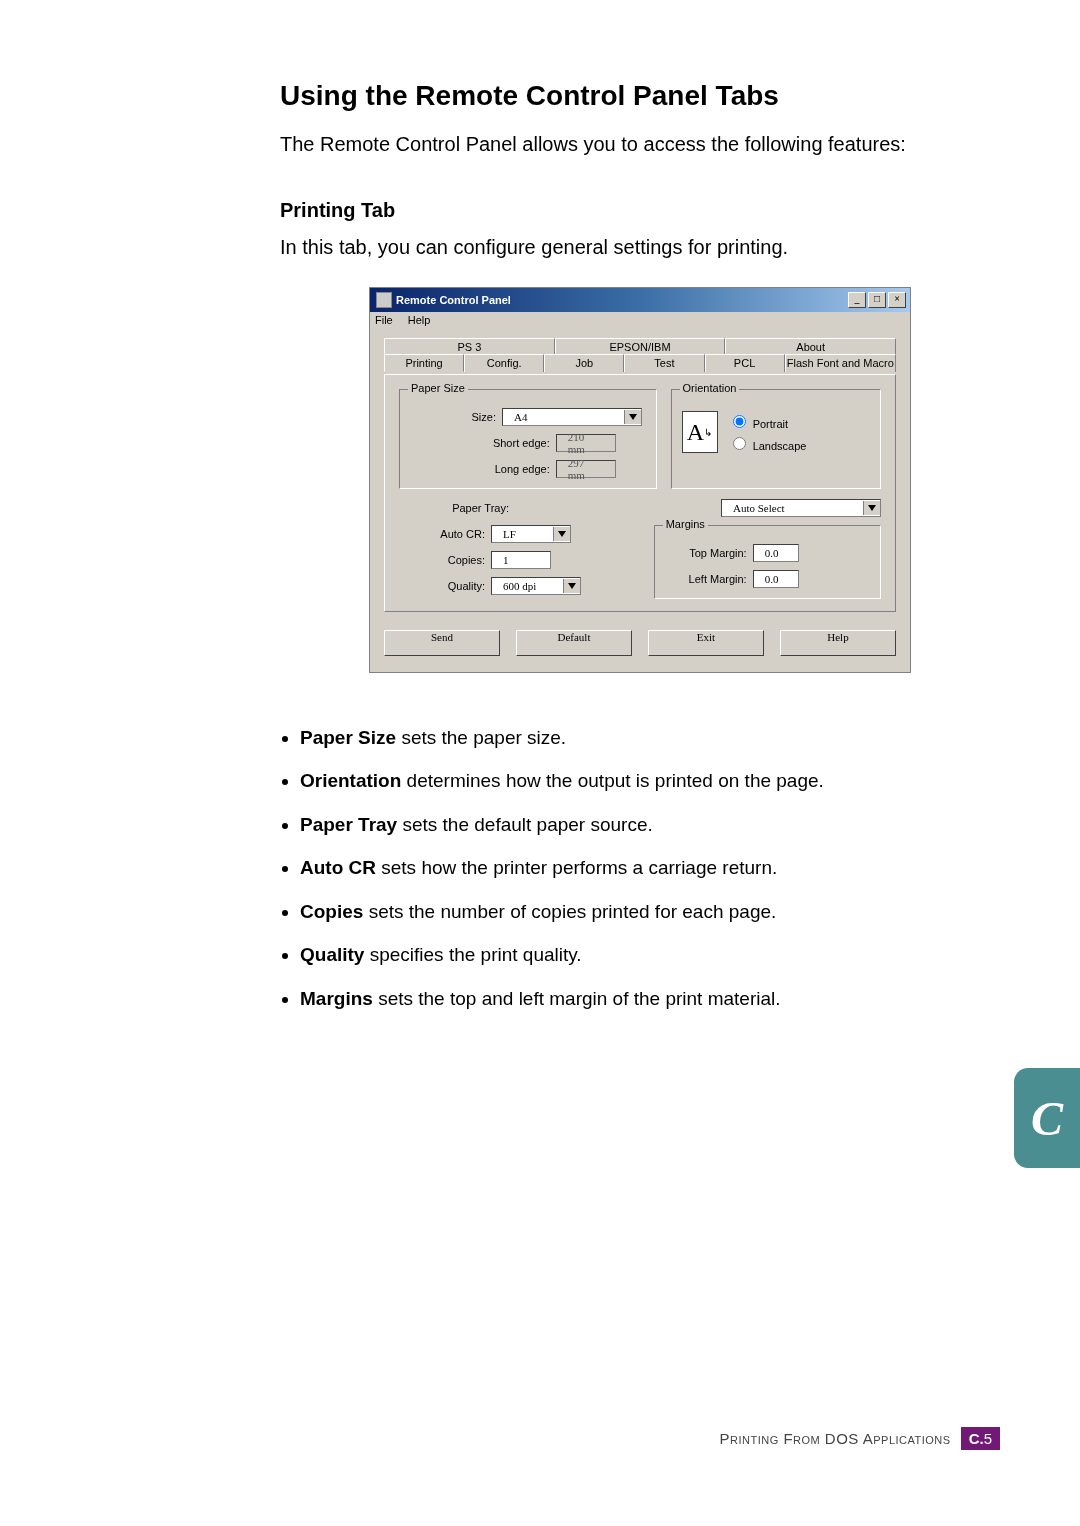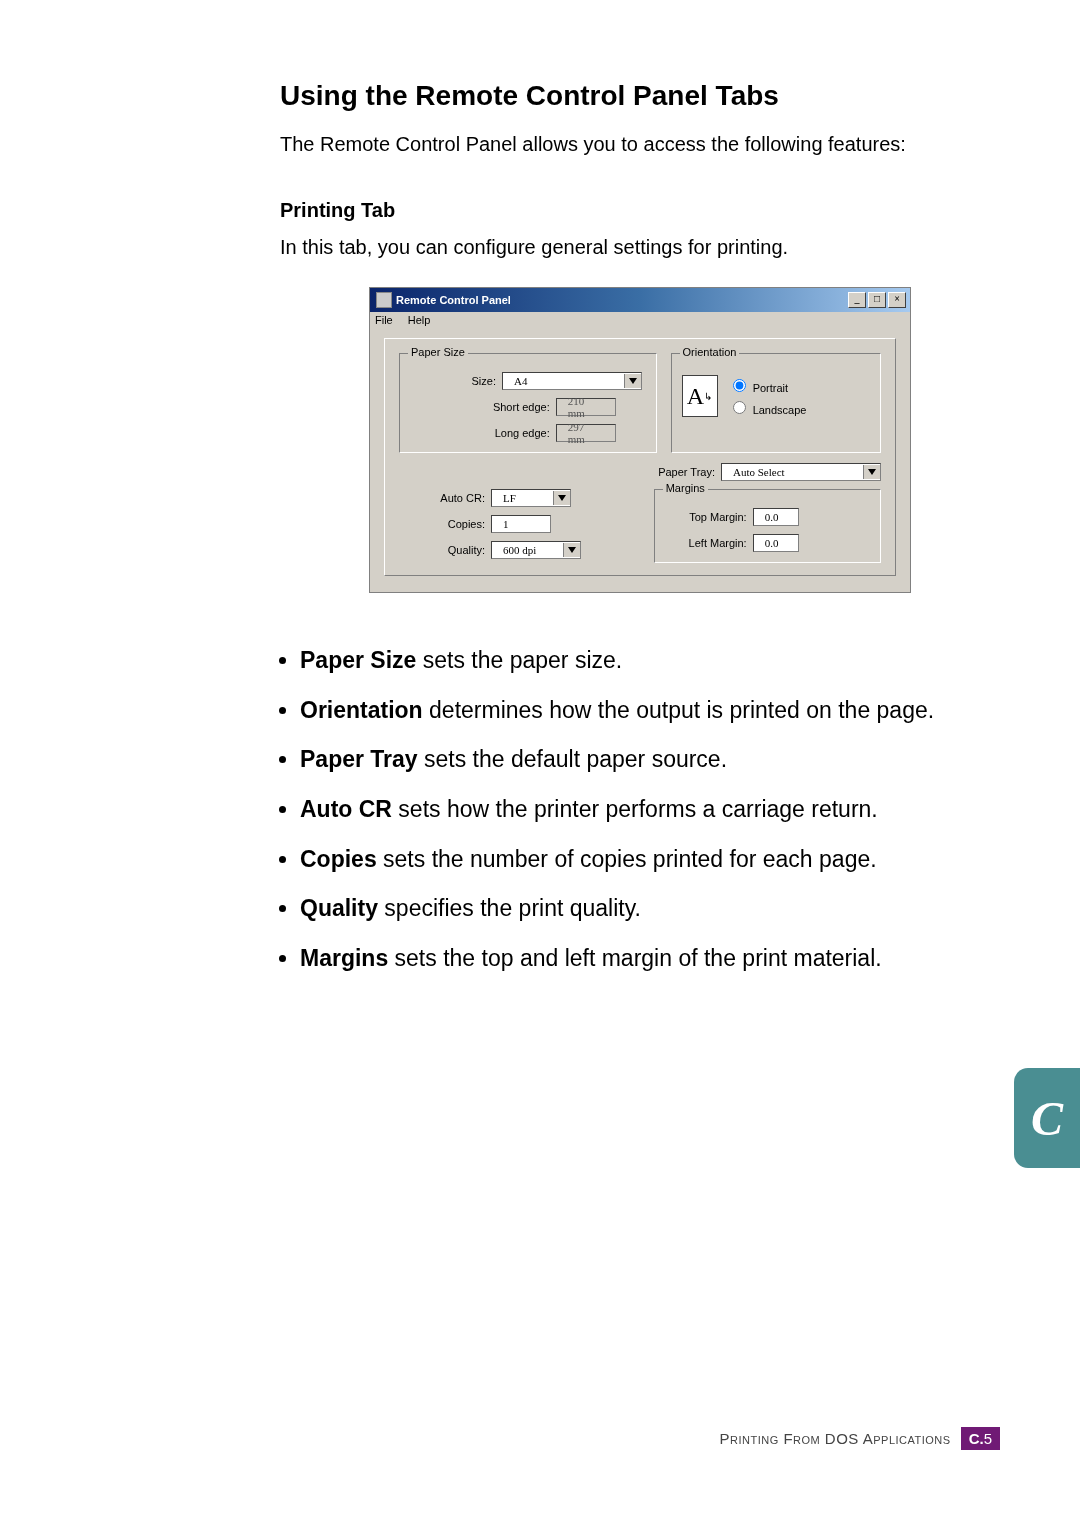--- a/index.html
+++ b/index.html
@@ -154,21 +154,21 @@
   .btnrow { display:flex; gap:16px; margin-top:18px; justify-content: space-between;}
   .btn {
     flex:1; height:24px; line-height:22px;
     background:#d4d0c8;
     border:1px solid #404040;
     border-top-color:#fff; border-left-color:#fff;
     text-align:center; font:11px Tahoma;
   }
 
   
-  ul.features { font-size:23px; line-height:1.55; padding-left:20px; margin:0 0 40px 0;}
+  ul.features { font-size:19px; line-height:1.55; padding-left:20px; margin:0 0 40px 0;}
   ul.features li { margin-bottom: 14px; }
   ul.features b { font-weight:bold; }
 
   
   .side-tab {
     position:absolute;
     right:0; top:1068px;
     width:66px; height:100px;
     background:#4a8e92;
     border-radius:14px 0 0 14px;
@@ -204,20 +204,35 @@
       <span class="winbtn">_</span>
       <span class="winbtn">□</span>
       <span class="winbtn">×</span>
     </div>
     <div class="menubar">
       <span>File</span>
       <span>Help</span>
     </div>
 
     <div class="client">
+      <div class="tabs">
+        <div class="tabrow top">
+          <span class="tab">PS 3</span>
+          <span class="tab">EPSON/IBM</span>
+          <span class="tab">About</span>
+        </div>
+        <div class="tabrow bottom">
+          <span class="tab active">Printing</span>
+          <span class="tab">Config.</span>
+          <span class="tab">Job</span>
+          <span class="tab">Test</span>
+          <span class="tab">PCL</span>
+          <span class="tab wide">Flash Font and Macro</span>
+        </div>
+      </div>
 
       <div class="tabpage">
 
         <div class="toprow">
 
           <div class="groupbox" style="flex:1.25">
             <span class="gtitle">Paper Size</span>
             <div class="row">
               <span class="lbl">Size:</span>
               <div class="combo" style="width:140px">
@@ -250,21 +265,21 @@
                 </label>
                 <label class="radio">
                   <input type="radio" style="">
                   <span>Landscape</span>
                 </label>
               </div>
             </div>
           </div>
         </div>
 
-        <div class="row" style="justify-content:flex-end">
+        <div class="row" style="justify-content:space-between">
           <span class="lbl" style="width:110px">Paper Tray:</span>
           <div class="combo" style="width:160px">
             <span class="val">Auto Select</span>
             <span class="drop">
                 <svg viewBox="0 0 8 6">
                   <path d="M0 0 L8 0 L4 6 Z" fill="#000"></path>
                 </svg>
               </span>
           </div>
         </div>
@@ -309,20 +324,26 @@
               <div class="row" style="margin-bottom:0">
                 <span class="lbl" style="width:82px">Left Margin:</span>
                 <div class="textin" style="width:46px">0.0</div>
               </div>
             </div>
           </div>
         </div>
 
       </div>
 
+      <div class="btnrow">
+        <div class="btn">Send</div>
+        <div class="btn">Default</div>
+        <div class="btn">Exit</div>
+        <div class="btn">Help</div>
+      </div>
     </div>
   </div>
 
   <ul class="features">
     <li><b>Paper Size</b><span> sets the paper size.</span></li>
     <li><b>Orientation</b><span> determines how the output is printed on the page.</span></li>
     <li><b>Paper Tray</b><span> sets the default paper source.</span></li>
     <li><b>Auto CR</b><span> sets how the printer performs a carriage return.</span></li>
     <li><b>Copies</b><span> sets the number of copies printed for each page.</span></li>
     <li><b>Quality</b><span> specifies the print quality.</span></li>

